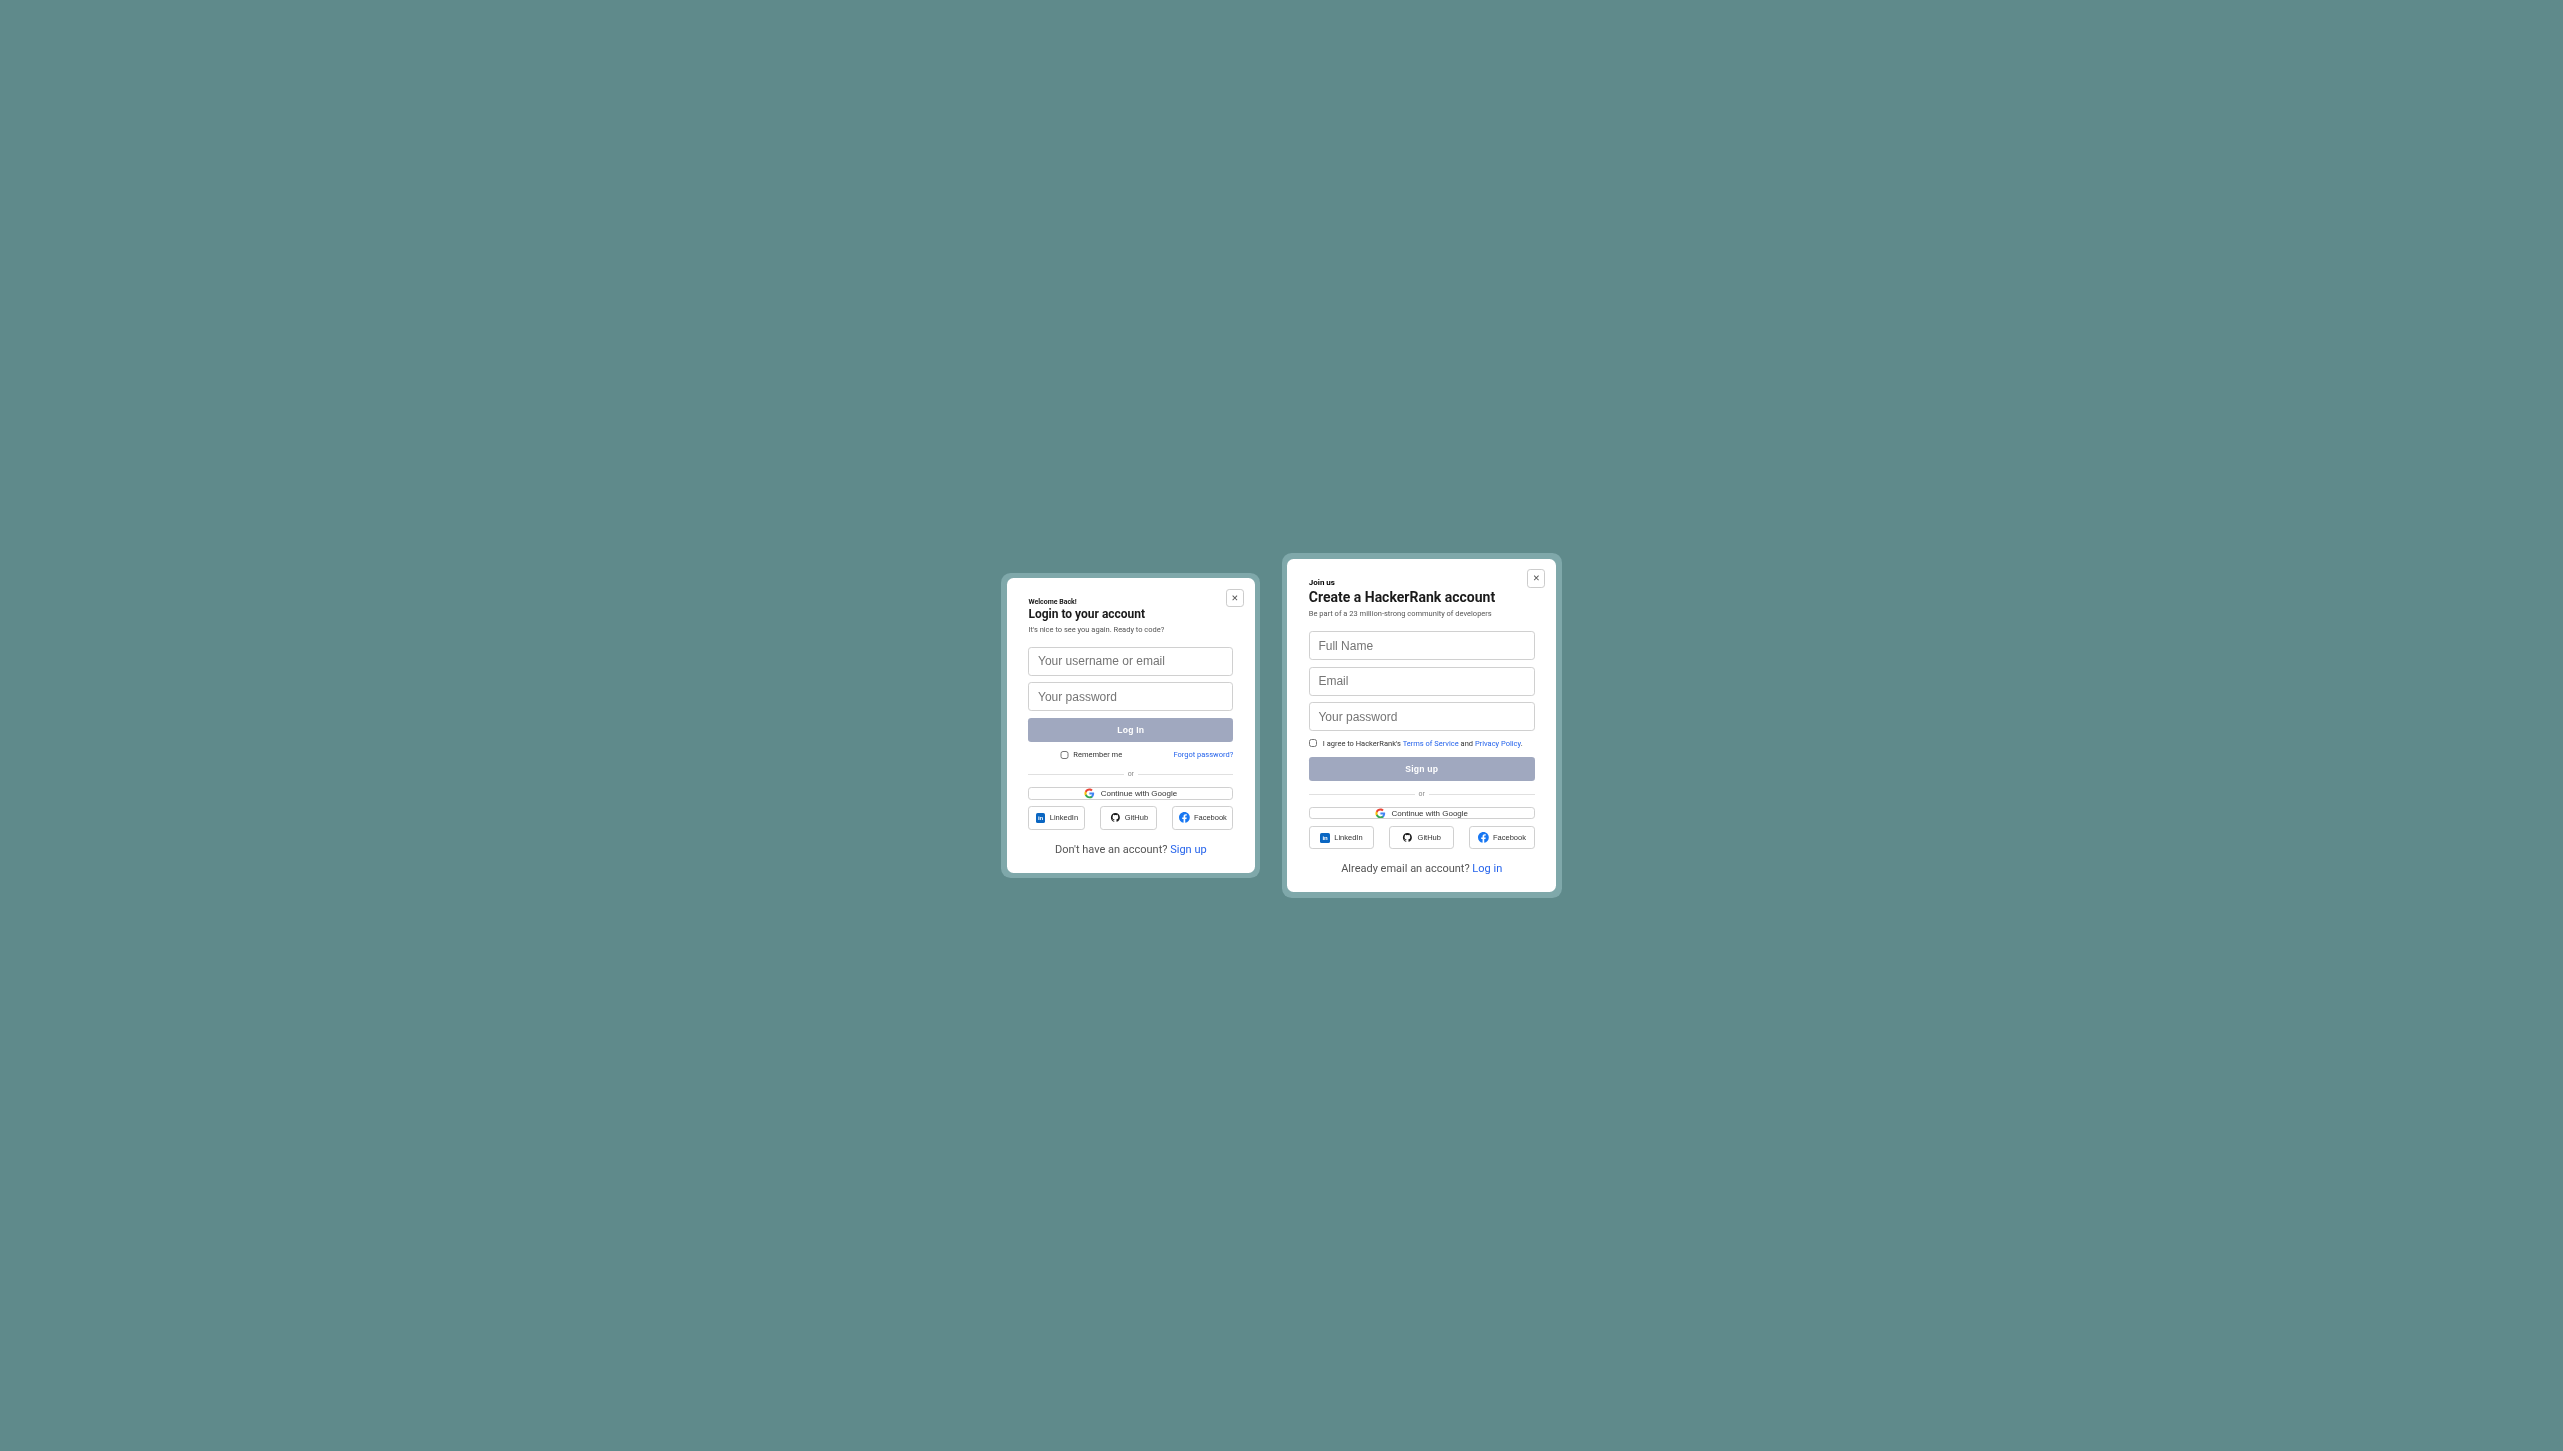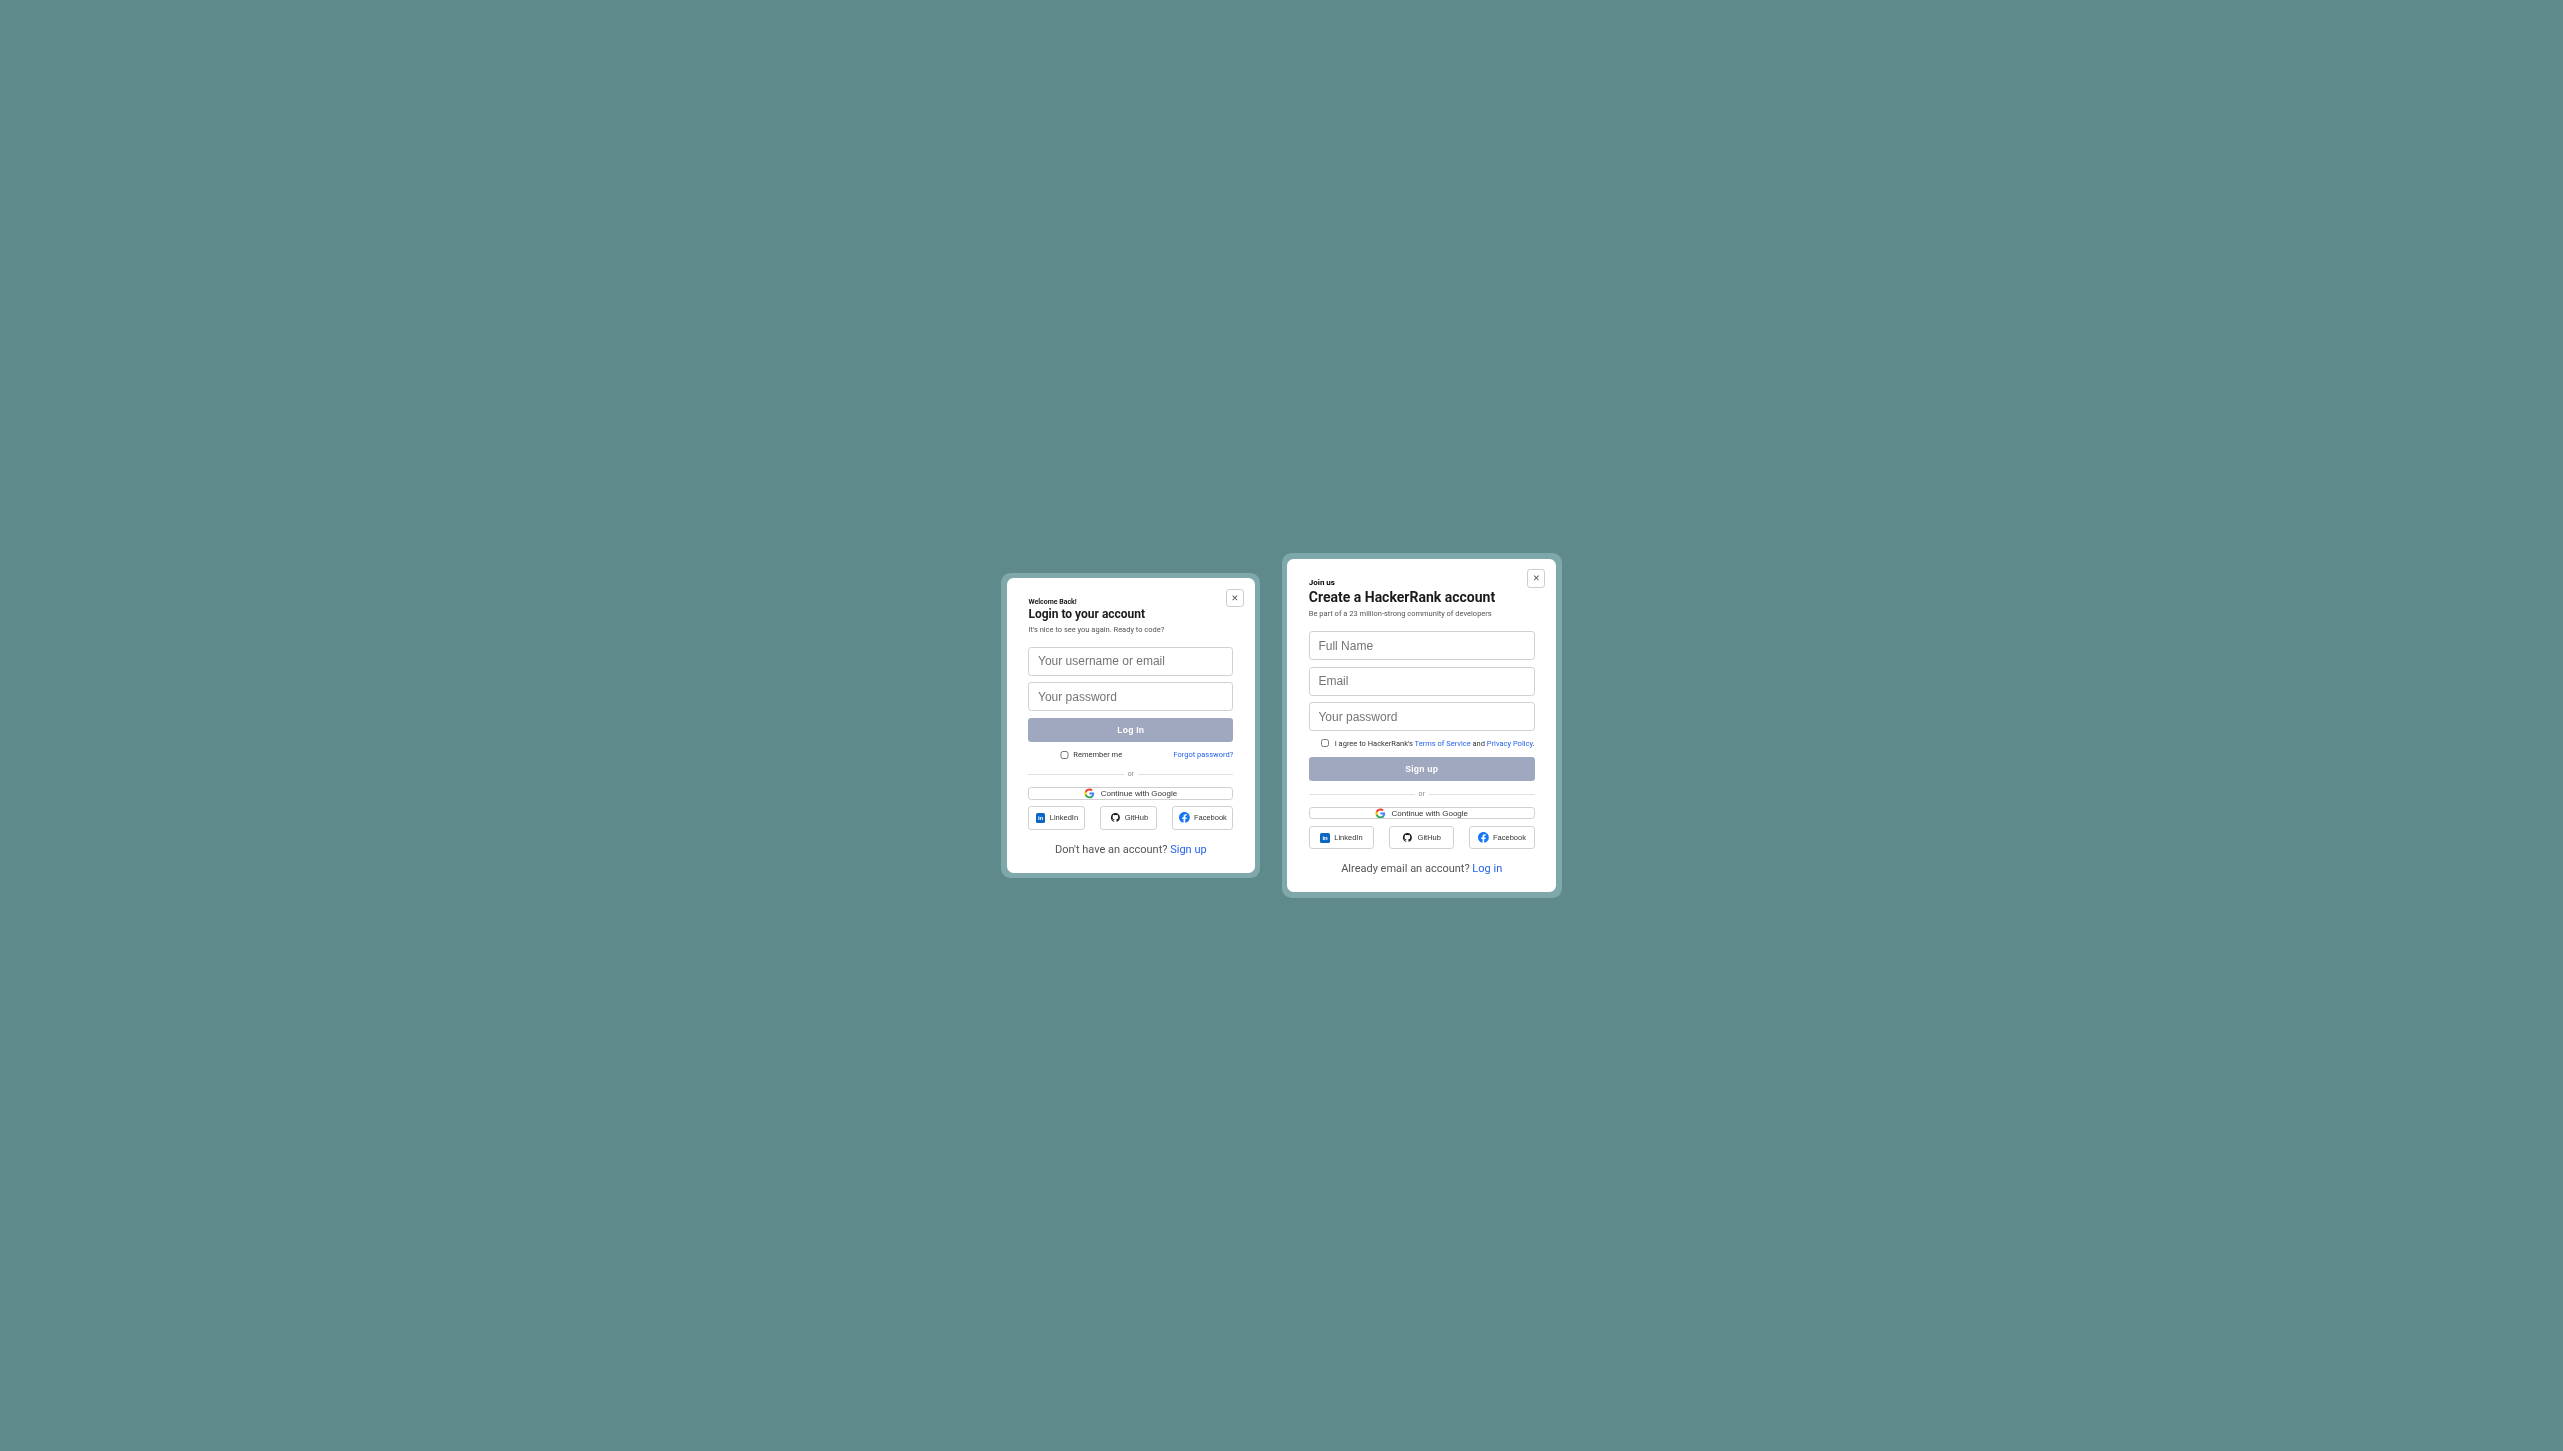--- a/index.html
+++ b/index.html
@@ -225,21 +225,20 @@
     }
 
     .terms-row {
       display: flex;
       align-items: flex-start;
       gap: 5.4px;
       margin-bottom: 8.6px;
       font-size: 7.5px;
       color: #333;
       line-height: 1.5;
-      justify-content: flex-end;
     }
 
     .terms-checkbox {
       width: 8.6px;
       height: 8.6px;
       border: 0.8px solid #999;
       border-radius: 1.6px;
       cursor: pointer;
       flex-shrink: 0;
       margin-top: 1.1px;

